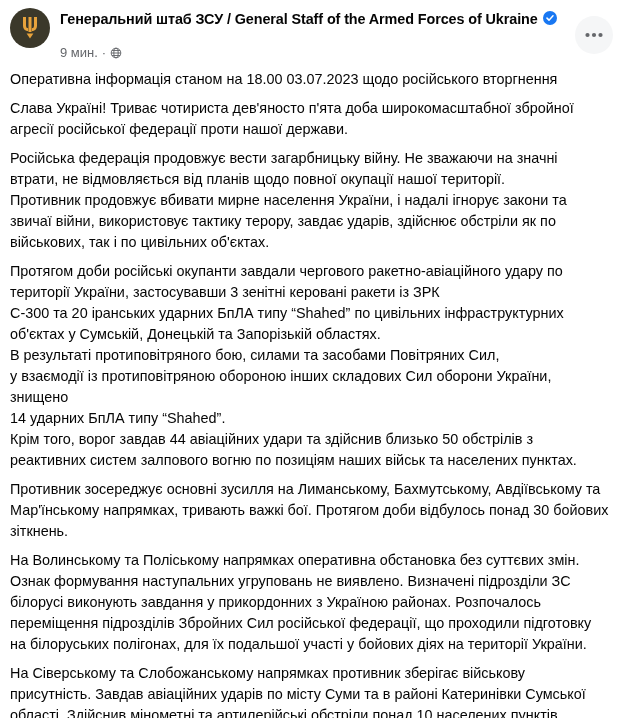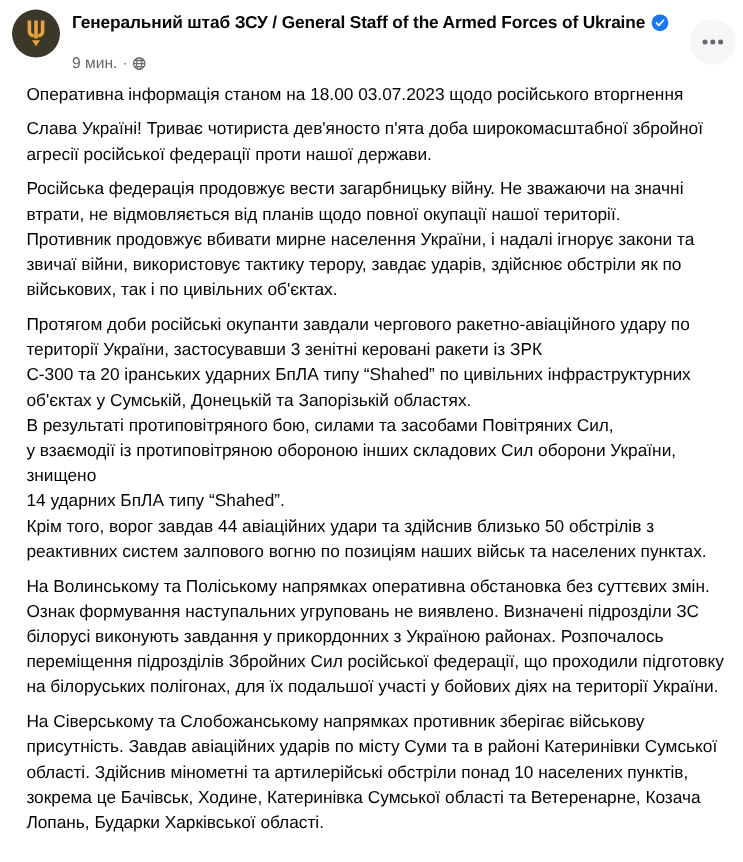--- a/index.html
+++ b/index.html
@@ -13,21 +13,21 @@
 
   
   .header { position: relative; display: flex; align-items: flex-start; padding: 8px 10px 0 10px; }
   .avatar {
     width: 40px; height: 40px; border-radius: 50%;
     background: #3b382a; flex: 0 0 40px;
     display: flex; align-items: center; justify-content: center;
     cursor: pointer;
   }
   .hinfo { margin-left: 10px; min-width: 0; padding-top: 3px; }
-  .name-row { display: flex; align-items: center; gap: 5px; white-space: nowrap; }
+  .name-row { display: flex; gap: 5px; white-space: nowrap; }
   .page-name {
     font-size: 14.4px; font-weight: 700; letter-spacing: -0.1px;
     color: #050505; cursor: pointer;
   }
   .badge {
     width: 14px; height: 14px; border-radius: 50%;
     background: #1877F2; display: inline-flex; align-items: center; justify-content: center;
     flex: 0 0 14px;
   }
   .meta {
@@ -39,21 +39,21 @@
     position: absolute; right: 6px; top: 16px;
     width: 38px; height: 38px; border-radius: 50%;
     background: #F5F6F7;
     display: flex; align-items: center; justify-content: center;
     cursor: pointer;
   }
 
   
   .content { padding: 9px 10px 6px 10px; }
   .content p {
-    margin: 0 0 8px 12px;
+    margin: 0 0 8px 0;
     font-size: 14.4px; line-height: 21px; color: #050505;
     white-space: pre-line;
   }
 </style>
 </head>
 <body>
 
 <div class="post">
 
   <div class="header">
@@ -103,17 +103,18 @@
     <p>Слава Україні! Триває чотириста дев'яносто п'ята доба широкомасштабної збройної агресії російської федерації проти нашої держави.</p>
     <p>Російська федерація продовжує вести загарбницьку війну. Не зважаючи на значні втрати, не відмовляється від планів щодо повної окупації нашої території.
 Противник продовжує вбивати мирне населення України, і надалі ігнорує закони та звичаї війни, використовує тактику терору, завдає ударів, здійснює обстріли як по військових, так і по цивільних об'єктах.</p>
     <p>Протягом доби російські окупанти завдали чергового ракетно-авіаційного удару по
 території України, застосувавши 3 зенітні керовані ракети із ЗРК
 С-300 та 20 іранських ударних БпЛА типу “Shahed” по цивільних інфраструктурних об'єктах у Сумській, Донецькій та Запорізькій областях.
 В результаті протиповітряного бою, силами та засобами Повітряних Сил,
 у взаємодії із протиповітряною обороною інших складових Сил оборони України, знищено
 14 ударних БпЛА типу “Shahed”.
 Крім того, ворог завдав 44 авіаційних удари та здійснив близько 50 обстрілів з реактивних систем залпового вогню по позиціям наших військ та населених пунктах.</p>
+    <p>Противник зосереджує основні зусилля на Лиманському, Бахмутському, Авдіївському та Мар'їнському напрямках, тривають важкі бої. Протягом доби відбулось понад 30 бойових зіткнень.</p>
     <p>На Волинському та Поліському напрямках оперативна обстановка без суттєвих змін. Ознак формування наступальних угруповань не виявлено. Визначені підрозділи ЗС білорусі виконують завдання у прикордонних з Україною районах. Розпочалось переміщення підрозділів Збройних Сил російської федерації, що проходили підготовку на білоруських полігонах, для їх подальшої участі у бойових діях на території України.</p>
     <p>На Сіверському та Слобожанському напрямках противник зберігає військову присутність. Завдав авіаційних ударів по місту Суми та в районі Катеринівки Сумської області. Здійснив мінометні та артилерійські обстріли понад 10 населених пунктів, зокрема це Бачівськ, Ходине, Катеринівка Сумської області та Ветеренарне, Козача Лопань, Бударки Харківської області.</p>
   </div>
 
 </div>
 
 </body></html>

